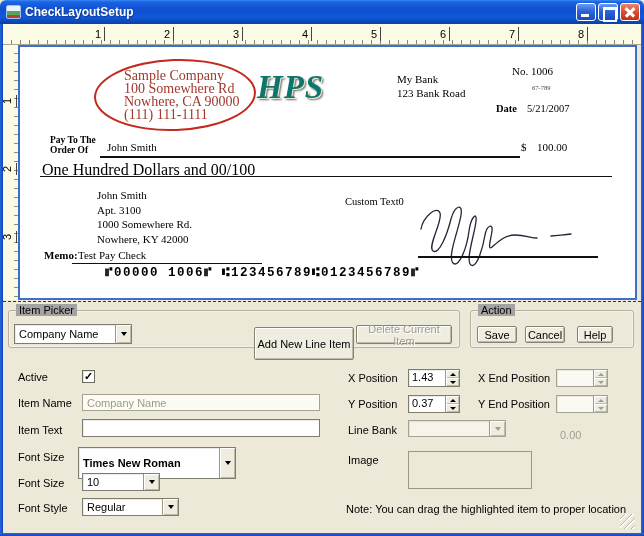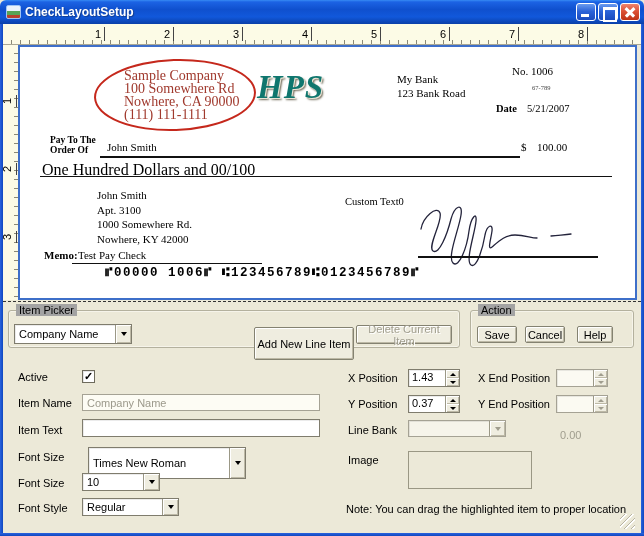--- a/index.html
+++ b/index.html
@@ -220,21 +220,21 @@
 
   <span class="lbl" style="left:18px; top:371px;">Active</span>
   <div class="checkbox" style="left:82px; top:370px;">
     <span>✓</span>
   </div>
   <span class="lbl" style="left:18px; top:397px;">Item Name</span>
   <div class="edit disabled" style="left:82px; top:394px; width:238px; height:17px;">Company Name</div>
   <span class="lbl" style="left:18px; top:424px;">Item Text</span>
   <div class="edit" style="left:82px; top:419px; width:238px; height:18px;"></div>
   <span class="lbl" style="left:18px; top:451px;">Font Size</span>
-  <div class="combo" style="left:88px; top:447px; width:158px; height:32px;">
+  <div class="combo" style="left:78px; top:447px; width:158px; height:32px;font-weight:bold;">
     <span class="ctext">Times New Roman</span>
     <span class="cbtn">
         <i class="arr-dn"></i>
       </span>
   </div>
   <span class="lbl" style="left:18px; top:477px;">Font Size</span>
   <div class="combo" style="left:82px; top:473px; width:78px; height:18px;">
     <span class="ctext">10</span>
     <span class="cbtn">
         <i class="arr-dn"></i>

